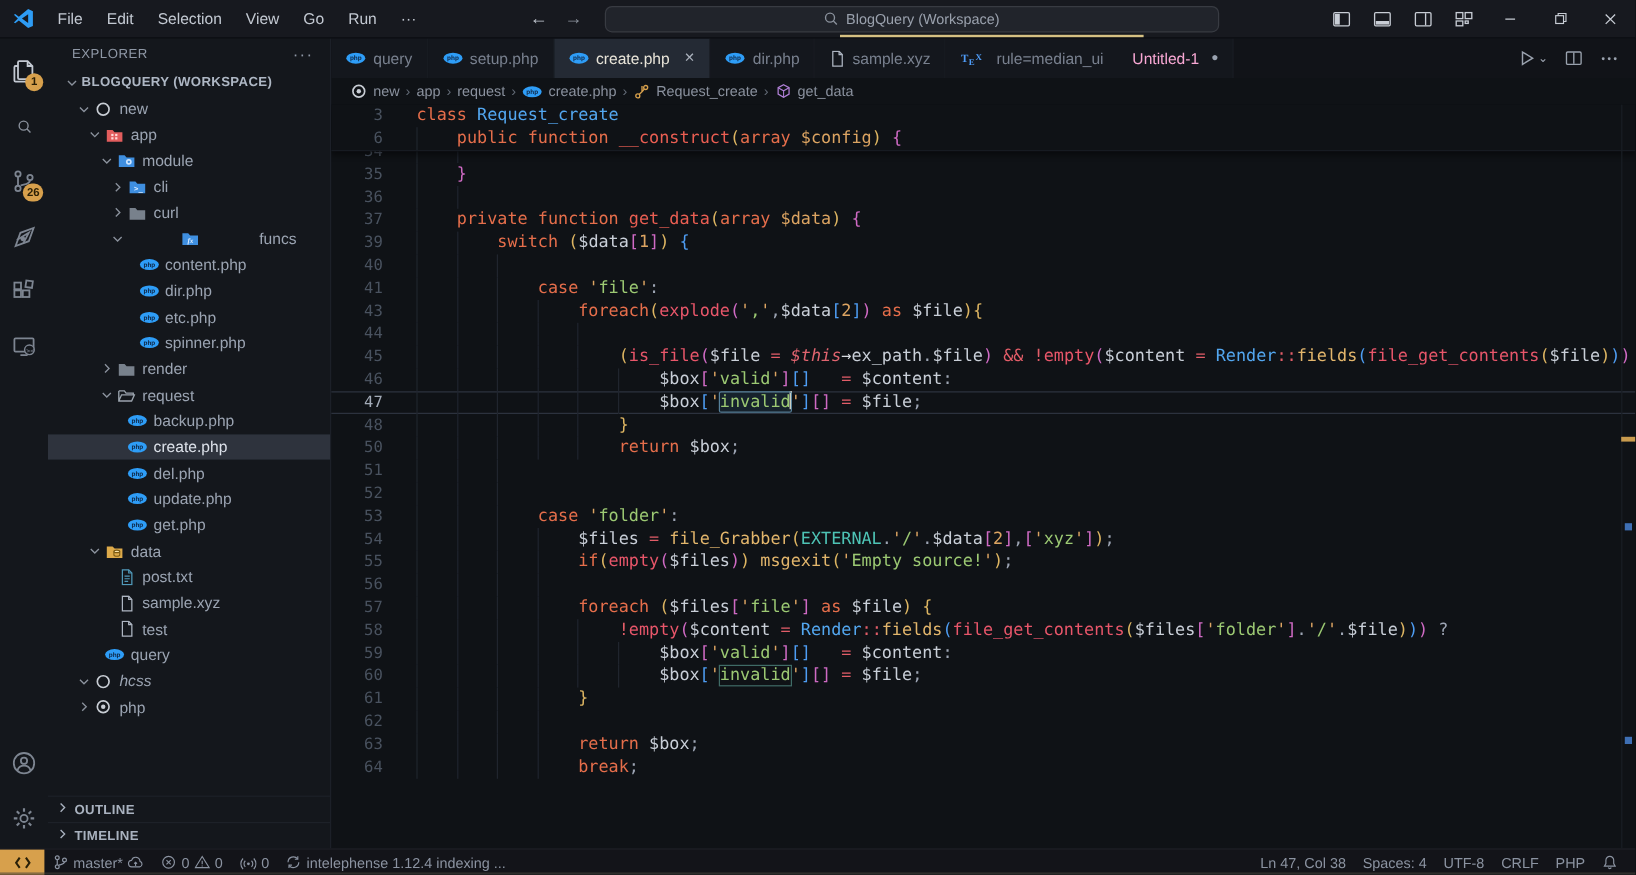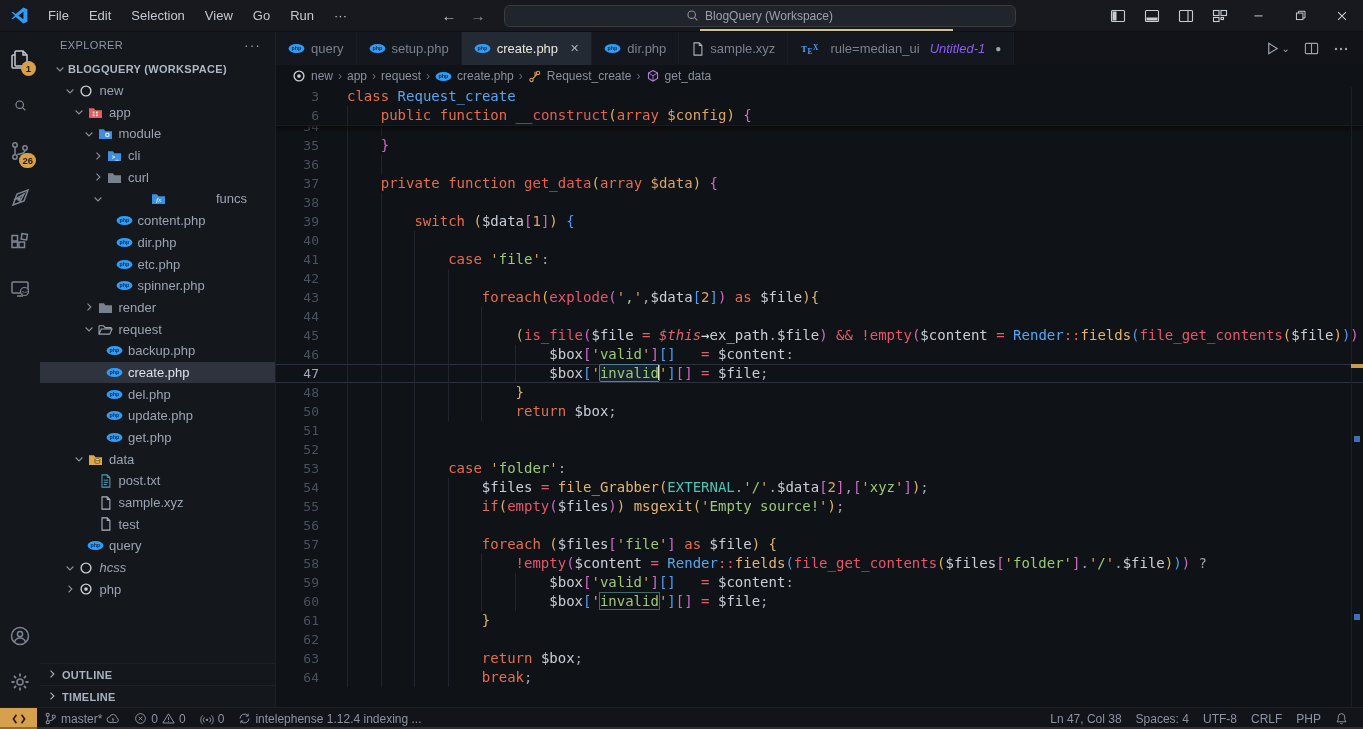--- a/index.html
+++ b/index.html
@@ -41,21 +41,21 @@
   .trow.root-row { font-weight:bold; font-size:11px; color:#aeb7c4; letter-spacing:.3px; }
   .sb-sections { flex:0 0 auto; }
   .sb-section { height:22px; border-top:1px solid #1d2128; display:flex; align-items:center; font-size:11px; font-weight:bold; color:#a9b2bf; padding-left:6px; gap:4px; letter-spacing:.3px; }
 
   
   .editor { flex:1; display:flex; flex-direction:column; min-width:0; border-left:1px solid #1c2028; background:var(--bg); }
   .tabbar { height:33px; flex:0 0 33px; background:var(--tabbar); display:flex; align-items:stretch; }
   .tabs { display:flex; }
   .tab { display:flex; align-items:center; gap:6px; padding:0 12px; font-size:13px; color:#79818f; background:#14171d; border-right:1px solid #1a1d24; white-space:nowrap; }
   .tab.active { background:var(--tabactive); color:#e9e5d9; }
-  .tab .aux { color:#8b5cf6; margin-left:4px;font-style:italic; }
+  .tab .aux { color:#f9a8d4; margin-left:18px; }
   .tab .dirty { color:#9aa3b0; font-size:10px; margin-left:4px; }
   .tab .close { margin-left:6px; font-size:11px; color:#aab1bc; }
   .tab-actions { margin-left:auto; display:flex; align-items:center; gap:14px; padding-right:14px; color:#9aa2ae; }
   .ta { display:flex; align-items:center; gap:2px; font-size:14px; }
   .breadcrumbs { height:22px; flex:0 0 22px; display:flex; align-items:center; padding-left:16px; font-size:12px; color:#8a919e; gap:5px; white-space:nowrap; }
   .crumb { display:flex; align-items:center; gap:5px; }
   .crumb-sep { color:#626a76; font-size:12px; }
 
   
   .codearea { flex:1; position:relative; overflow:hidden; font-family:"DejaVu Sans Mono", monospace; font-size:14px; }
@@ -832,38 +832,30 @@
             </div>
             <div class="line">
               <span class="num">36</span>
               <span class="code"><span class="guide" style="left: 0px;"></span><span class="guide" style="left: 33.6px;"></span></span>
             </div>
             <div class="line">
               <span class="num">37</span>
               <span class="code"><span class="guide" style="left: 0px;"></span><span class="t-sp">    </span><span class="t-kw">private</span><span class="t-sp"> </span><span class="t-kw">function</span><span class="t-sp"> </span><span class="t-def">get_data</span><span class="t-b1">(</span><span class="t-kw">array</span><span class="t-sp"> </span><span class="t-param">$data</span><span class="t-b1">)</span><span class="t-sp"> </span><span class="t-b2">{</span></span>
             </div>
             <div class="line">
-              <span class="num">38</span>
-              <span class="code"><span class="guide" style="left: 0px;"></span><span class="guide" style="left: 33.6px;"></span></span>
-            </div>
-            <div class="line">
               <span class="num">39</span>
               <span class="code"><span class="guide" style="left: 0px;"></span><span class="guide" style="left: 33.6px;"></span><span class="t-sp">        </span><span class="t-kw">switch</span><span class="t-sp"> </span><span class="t-b1">(</span><span class="t-var">$data</span><span class="t-b2">[</span><span class="t-num">1</span><span class="t-b2">]</span><span class="t-b1">)</span><span class="t-sp"> </span><span class="t-b3">{</span></span>
             </div>
             <div class="line">
               <span class="num">40</span>
               <span class="code"><span class="guide" style="left: 0px;"></span><span class="guide" style="left: 33.6px;"></span><span class="guide" style="left: 67.2px;"></span></span>
             </div>
             <div class="line">
               <span class="num">41</span>
               <span class="code"><span class="guide" style="left: 0px;"></span><span class="guide" style="left: 33.6px;"></span><span class="guide" style="left: 67.2px;"></span><span class="t-sp">            </span><span class="t-kw">case</span><span class="t-sp"> </span><span class="t-q">'</span><span class="t-str">file</span><span class="t-q">'</span><span class="t-pu">:</span></span>
-            </div>
-            <div class="line">
-              <span class="num">42</span>
-              <span class="code"><span class="guide" style="left: 0px;"></span><span class="guide" style="left: 33.6px;"></span><span class="guide" style="left: 67.2px;"></span><span class="guide" style="left: 100.8px;"></span></span>
             </div>
             <div class="line">
               <span class="num">43</span>
               <span class="code"><span class="guide" style="left: 0px;"></span><span class="guide" style="left: 33.6px;"></span><span class="guide" style="left: 67.2px;"></span><span class="guide" style="left: 100.8px;"></span><span class="t-sp">                </span><span class="t-kw">foreach</span><span class="t-b1">(</span><span class="t-fn">explode</span><span class="t-b2">(</span><span class="t-q">'</span><span class="t-str">,</span><span class="t-q">'</span><span class="t-pu">,</span><span class="t-var">$data</span><span class="t-b3">[</span><span class="t-num">2</span><span class="t-b3">]</span><span class="t-b2">)</span><span class="t-sp"> </span><span class="t-kw">as</span><span class="t-sp"> </span><span class="t-var">$file</span><span class="t-b1">)</span><span class="t-b1">{</span></span>
             </div>
             <div class="line">
               <span class="num">44</span>
               <span class="code"><span class="guide" style="left: 0px;"></span><span class="guide" style="left: 33.6px;"></span><span class="guide" style="left: 67.2px;"></span><span class="guide" style="left: 100.8px;"></span><span class="guide" style="left: 134.4px;"></span></span>
             </div>
             <div class="line">

